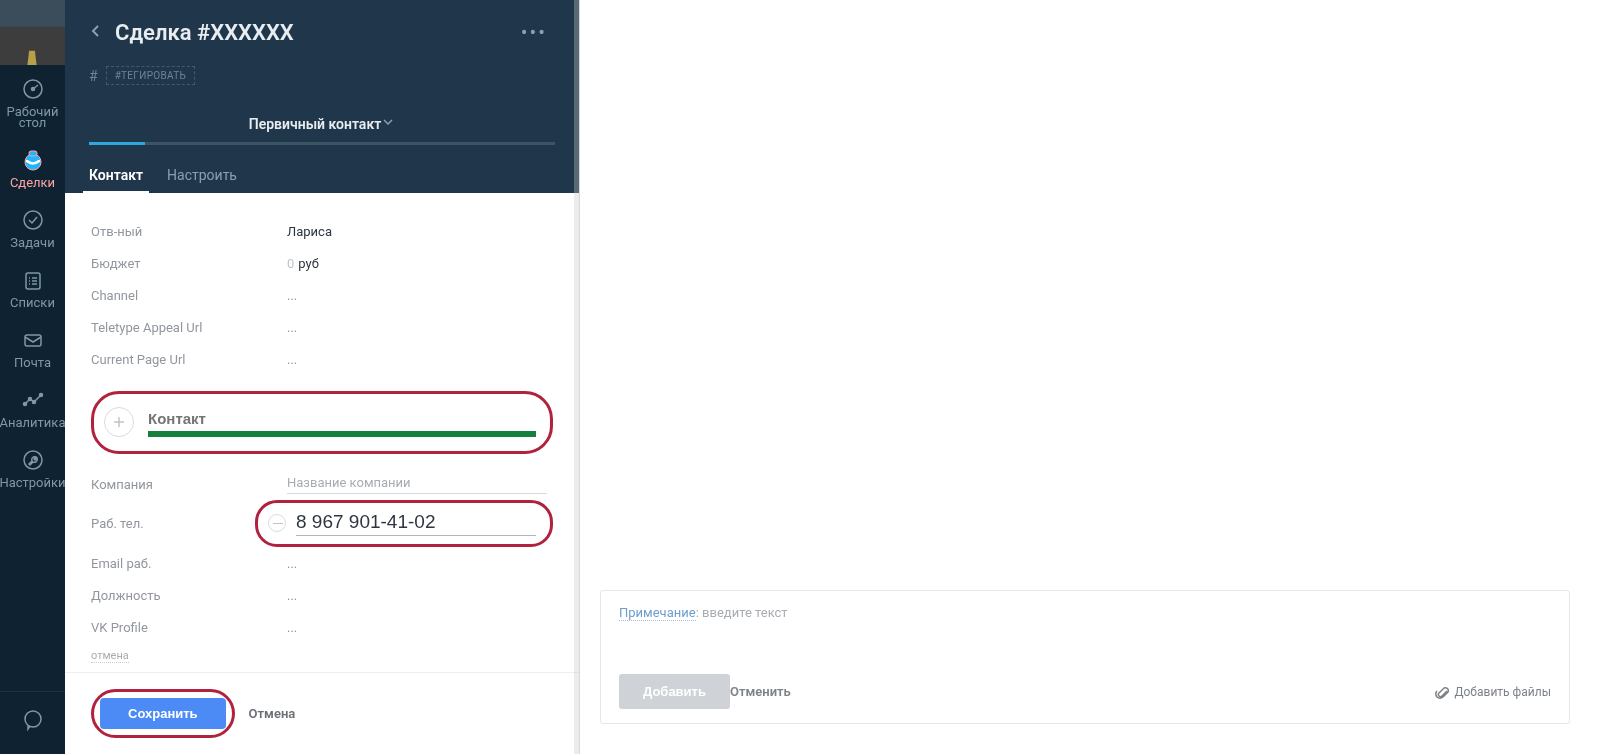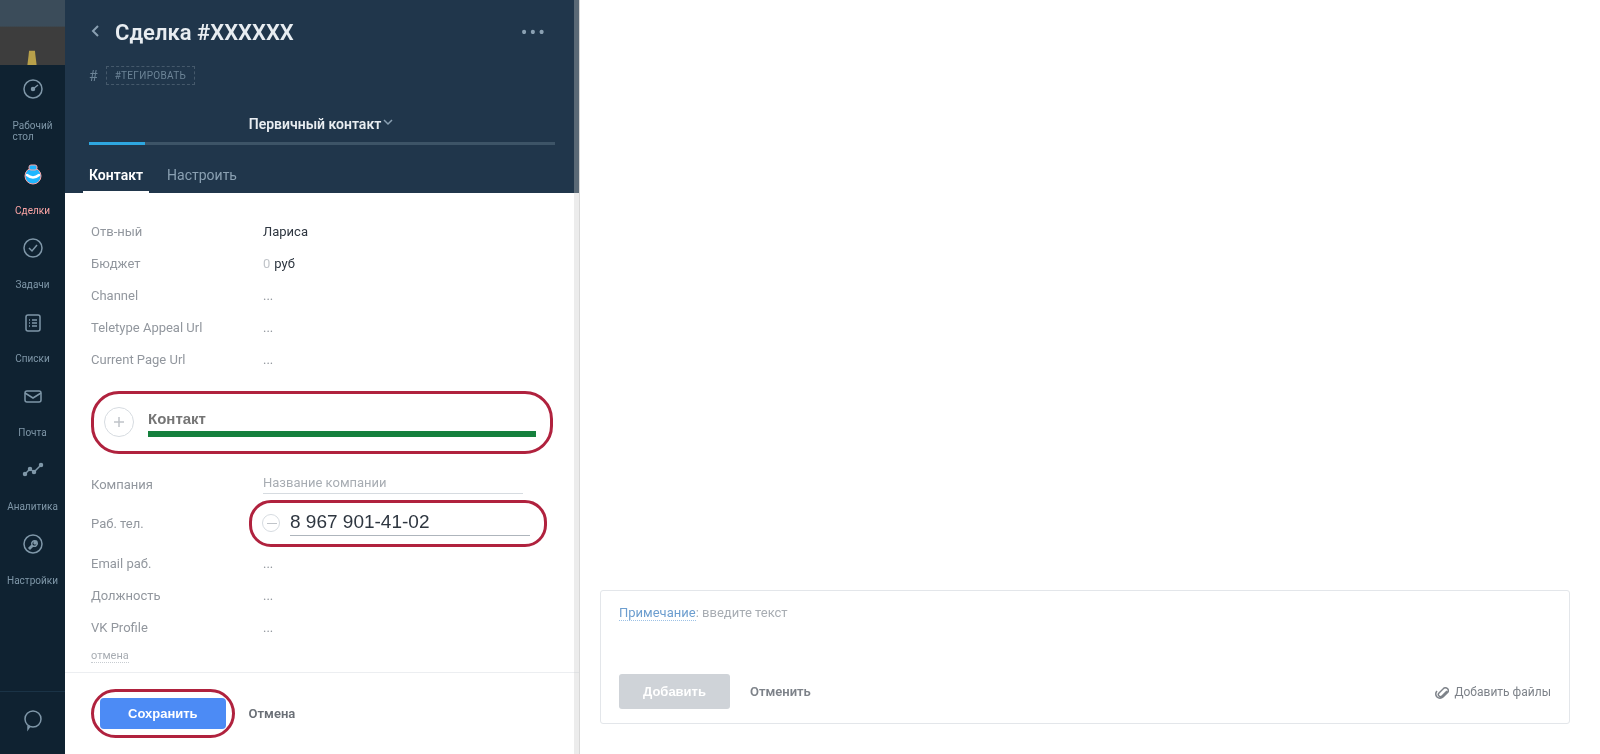--- a/index.html
+++ b/index.html
@@ -7,21 +7,21 @@
 .app { display: flex; height: 754px; width: 1600px; }
 
 
 .nav { width: 65px; background: #0f2231; display: flex; flex-direction: column; align-items: center; position: relative; }
 .nav-avatar { width: 65px; height: 65px; background: linear-gradient(180deg,#3b4c5a 0%,#3b4c5a 40%,#3d3d3d 42%,#3d3d3d 100%); position: relative; overflow: hidden; }
 .nav-avatar::before { content: ""; position: absolute; left: 28px; top: 40px; width: 8px; height: 40px; background: #b8a04a; transform: perspective(40px) rotateX(50deg); }
 .nav-item { width: 65px; padding: 10px 0 8px 0; display: flex; flex-direction: column; align-items: center; color: #7f97a8; cursor: pointer; }
 .nav-item.active { color: #fca5a5; }
 .nav-ico { width: 28px; height: 28px; display: flex; align-items: center; justify-content: center; }
 .nav-ico svg { stroke: currentColor; }
-.nav-label { font-size: 10px; margin-top: 17px; line-height: 11px; text-align: left; }
+.nav-label { font-size: 13px; margin-top: 3px; line-height: 11px; text-align: center; }
 .nav-bottom { margin-top: auto; padding-bottom: 12px; }
 .nav-sep { width: 65px; height: 1px; background: #1a3346; }
 
 
 .panel { width: 515px; background: #fff; display: flex; flex-direction: column; border-right: 1px solid #e0e0e0; position: relative; }
 .panel::after { content: ""; position: absolute; right: -1px; top: 0; bottom: 0; width: 6px; background: rgba(200,200,200,.35); }
 
 .phead { background: #20364b; padding: 16px 24px 0 24px; position: relative; }
 .phead-title-row { display: flex; align-items: center; }
 .phead-back { width: 16px; height: 16px; margin-right: 10px; }
@@ -36,21 +36,21 @@
 .phead-sec-chev { color: #8aa0b2; }
 .phead-stripe { height: 3px; margin-top: 10px; background: linear-gradient(90deg,#2ea7e0 0%, #2ea7e0 12%, #3d5467 12%, #3d5467 100%); }
 
 .tabs { display: flex; margin-top: 14px; }
 .tab { padding: 8px 0 10px 0; margin-right: 24px; font-size: 14px; color: #8aa0b2; cursor: pointer; position: relative; }
 .tab.active { color: #fff; font-weight: 600; }
 .tab.active::after { content: ""; position: absolute; left: -6px; right: -6px; bottom: -1px; height: 3px; background: #fff; }
 
 
 .pbody { flex: 1; overflow: auto; padding: 22px 26px 18px 26px; }
-.row { display: flex; align-items: center; min-height: 32px; }
+.row { display: flex; align-items: center; min-height: 32px; gap: 24px; }
 .row-lbl { width: 172px; color: #92979e; font-size: 13px; }
 .row-val { flex: 1; color: #2e3640; font-size: 13px; }
 .row-val .z { color: #c0c4c9; margin-right: 4px; }
 .row-val .dots { color: #92979e; }
 .row-val .ul { border-bottom: 1px solid #d6dbe0; padding-bottom: 3px; }
 .row-val .ph { color: #a8adb3; }
 
 .contact-block { margin-top: 16px; border: 3px solid #b0223e; border-radius: 28px; padding: 12px 14px 14px 10px; position: relative; }
 .contact-inner { display: flex; align-items: center; }
 .plus-circ { width: 30px; height: 30px; border: 1px solid #d6dbe0; border-radius: 50%; display: flex; align-items: center; justify-content: center; color: #c0c4c9; margin-right: 14px; flex-shrink: 0; }
@@ -69,21 +69,21 @@
 .btn-save { background: #4c8bf5; color: #fff; border: none; border-radius: 4px; padding: 8px 28px; font-size: 13px; font-weight: 600; cursor: pointer; }
 .btn-cancel { color: #6a6f76; font-size: 13px; font-weight: 600; cursor: pointer; }
 
 
 .right { flex: 1; background: #fff; display: flex; flex-direction: column; }
 .right-spacer { flex: 1; }
 .feed-box { margin: 0 30px 30px 20px; border: 1px solid #e3e6ea; border-radius: 3px; }
 .feed-top { padding: 14px 18px 40px 18px; min-height: 20px; color: #a8adb3; font-size: 13px; }
 .feed-top .note { color: #6d9ecf; border-bottom: 1px dotted #9cc1e5; }
 .feed-bot { display: flex; align-items: center; padding: 14px 18px; }
-.btn-add { background: #cfd3d8; color: #fff; border: none; border-radius: 3px; padding: 10px 24px; font-size: 13px; font-weight: 600; cursor: pointer; margin-right: 20px; }
+.btn-add { background: #cfd3d8; color: #fff; border: none; border-radius: 3px; padding: 10px 24px; font-size: 13px; font-weight: 600; cursor: pointer; }
 .btn-cancel2 { color: #7d8289; font-size: 13px; font-weight: 600; cursor: pointer; }
 .attach { margin-left: auto; display: flex; align-items: center; color: #7d8289; font-size: 12px; cursor: pointer; }
 .attach svg { margin-right: 6px; }
 </style>
 </head>
 <body>
 
 <div class="app">
 
   <div class="nav">

